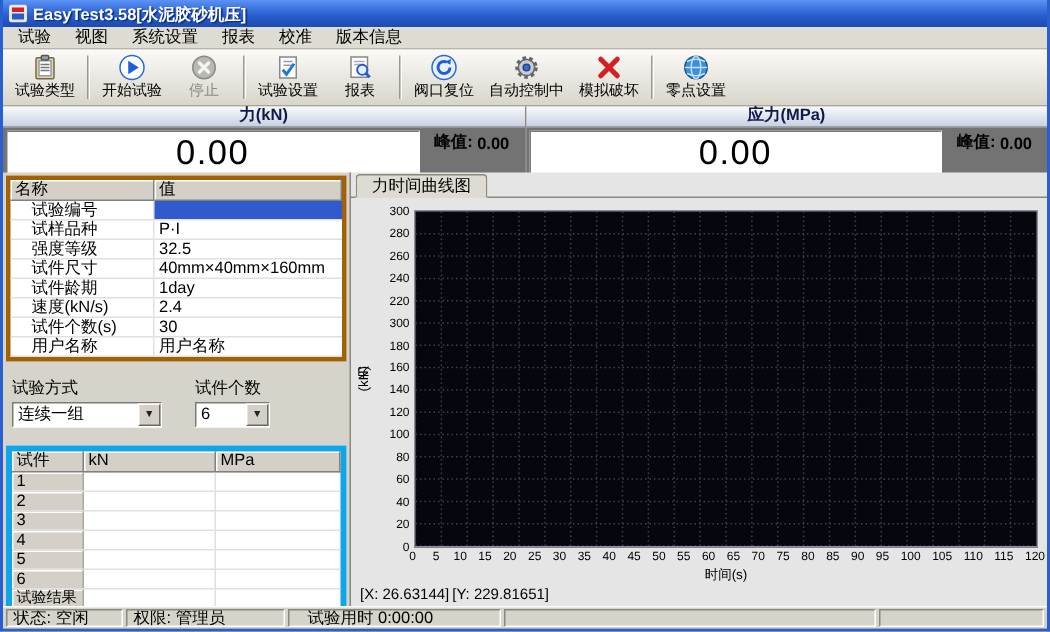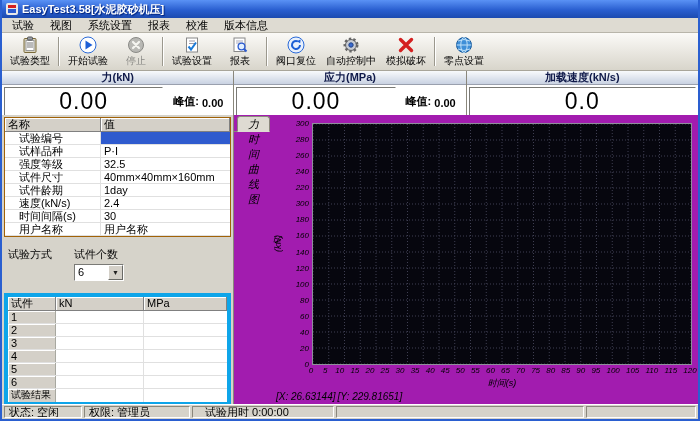--- a/index.html
+++ b/index.html
@@ -50,36 +50,36 @@
   .readouts { height: 44px; flex: 0 0 44px; display: flex; }
   .readout { flex: 1; border-right: 1px solid #8a877c; border-bottom: 1px solid #8a877c; display: flex; flex-direction: column; }
   .readout:last-child { border-right: none; }
   .readout-header {
     height: 14px; flex: 0 0 14px;
     background: linear-gradient(to bottom, #f8fafc, #c9d2e2);
     border-bottom: 1px solid #9aa0ae;
     font-size: 11px; font-weight: bold; color: #101a4a;
     text-align: center; line-height: 13px;
   }
-  .readout-body { flex: 1; display: flex; align-items: center; padding: 2px; gap: 2px; background: #ffffff; }
+  .readout-body { flex: 1; display: flex; align-items: flex-start; padding: 2px; gap: 2px; background: #737373; }
   .readout-value {
     flex: 1; background: #fff;
     border: 1px solid; border-color: #7a7a76 #ffffff #ffffff #7a7a76;
     font-size: 23px; letter-spacing: 1px; color: #000;
     display: flex; align-items: center; justify-content: center;
   }
   .readout-peak {
     width: 66px; display: flex; align-items: flex-end; justify-content: center;
     font-size: 11px; font-weight: bold; color: #000; padding-bottom: 1px; gap: 3px; white-space: nowrap;
   }
   
   .main { flex: 1; display: flex; min-height: 0; }
   .left-panel { width: 232px; flex: 0 0 232px; border-right: 1px solid #8a877c; display: flex; flex-direction: column; background: #d6d3ca; padding: 2px; }
   
-  .prop-grid { border: 1px solid #a16207; background: #fff; font-size: 11px; }
+  .prop-grid { border: 3px solid #a16207; background: #fff; font-size: 11px; }
   .pg-header { display: flex; height: 14px; }
   .pg-header .pg-cell { background: #d4d0c8; border-right: 1px solid #808080; border-bottom: 1px solid #808080; box-shadow: inset 1px 1px 0 #fff; padding-left: 3px; line-height: 13px; }
   .pg-row { display: flex; height: 13px; border-bottom: 1px solid #e0e0e0; }
   .pg-cell { overflow: hidden; white-space: nowrap; }
   .pg-name { width: 96px; flex: 0 0 96px; border-right: 1px solid #e0e0e0; padding-left: 14px; line-height: 12px; }
   .pg-value { flex: 1; padding-left: 3px; line-height: 12px; }
   .pg-value.selected { background: #2f5bce; color: #fff; }
   
   .controls { display: flex; gap: 22px; padding: 10px 4px 6px 4px; font-size: 11px; }
   .ctl-group { display: flex; flex-direction: column; gap: 2px; }
@@ -93,21 +93,21 @@
   .rt-header { display: flex; height: 14px; }
   .rt-header .rt-cell { background: #d4d0c8; border-right: 1px solid #808080; border-bottom: 1px solid #808080; box-shadow: inset 1px 1px 0 #fff; padding-left: 3px; line-height: 13px; }
   .rt-row { display: flex; height: 13px; border-bottom: 1px solid #e0e0e0; }
   .rt-cell { overflow: hidden; white-space: nowrap; line-height: 12px; }
   .rt-id { width: 48px; flex: 0 0 48px; background: #d4d0c8; border-right: 1px solid #a8a8a0; box-shadow: inset 1px 1px 0 #fff; padding-left: 3px; }
   .rt-kn { width: 88px; flex: 0 0 88px; border-right: 1px solid #e0e0e0; padding-left: 3px; }
   .rt-mpa { flex: 1; padding-left: 3px; }
   .rt-footer { display: flex; height: 13px; }
   .rt-footer .rt-id { font-size: 10px; }
   
-  .chart-panel { flex: 1; display: flex; min-width: 0; background: #a21caf; font-style: italic; }
+  .chart-panel { flex: 1; display: flex; flex-direction: column; min-width: 0; background: #e5e5e5; }
   .tab-strip { height: 17px; flex: 0 0 17px; display: flex; align-items: flex-end; padding-left: 3px; border-bottom: 1px solid #8a877c; }
   .tab {
     font-size: 11px; line-height: 15px; padding: 0 10px; height: 16px;
     background: #dedbd2; border: 1px solid #8a877c; border-bottom: 1px solid #dedbd2;
     border-radius: 3px 3px 0 0; margin-bottom: -1px;
   }
   .chart-body {
     flex: 1; min-height: 0;
     display: grid;
     grid-template-columns: 13px 27px 1fr;
@@ -273,26 +273,20 @@
     <div class="readout">
       <div class="readout-header">应力(MPa)</div>
       <div class="readout-body">
         <div class="readout-value">0.00</div>
         <div class="readout-peak">
           <span>峰值:</span>
           <span>0.00</span>
         </div>
       </div>
     </div>
-    <div class="readout">
-      <div class="readout-header">加载速度(kN/s)</div>
-      <div class="readout-body">
-        <div class="readout-value">0.0</div>
-      </div>
-    </div>
   </div>
 
   <div class="main">
 
     <div class="left-panel">
       <div class="prop-grid">
         <div class="pg-header">
           <div class="pg-cell pg-name">名称</div>
           <div class="pg-cell pg-value">值</div>
         </div>
@@ -315,33 +309,37 @@
             </div>
             <div class="pg-row">
               <div class="pg-cell pg-name">试件龄期</div>
               <div class="pg-cell pg-value">1day</div>
             </div>
             <div class="pg-row">
               <div class="pg-cell pg-name">速度(kN/s)</div>
               <div class="pg-cell pg-value">2.4</div>
             </div>
             <div class="pg-row">
-              <div class="pg-cell pg-name">时间间隔(s)</div>
+              <div class="pg-cell pg-name">试件个数(s)</div>
               <div class="pg-cell pg-value">30</div>
             </div>
             <div class="pg-row">
               <div class="pg-cell pg-name">用户名称</div>
               <div class="pg-cell pg-value">用户名称</div>
             </div>
           </div>
       </div>
 
       <div class="controls">
         <div class="ctl-group">
           <span>试验方式</span>
+          <div class="combo method">
+            <span class="combo-text">连续一组</span>
+            <span class="combo-arrow">▼</span>
+          </div>
         </div>
         <div class="ctl-group">
           <span>试件个数</span>
           <div class="combo count">
             <span class="combo-text">6</span>
             <span class="combo-arrow">▼</span>
           </div>
         </div>
       </div>
 

